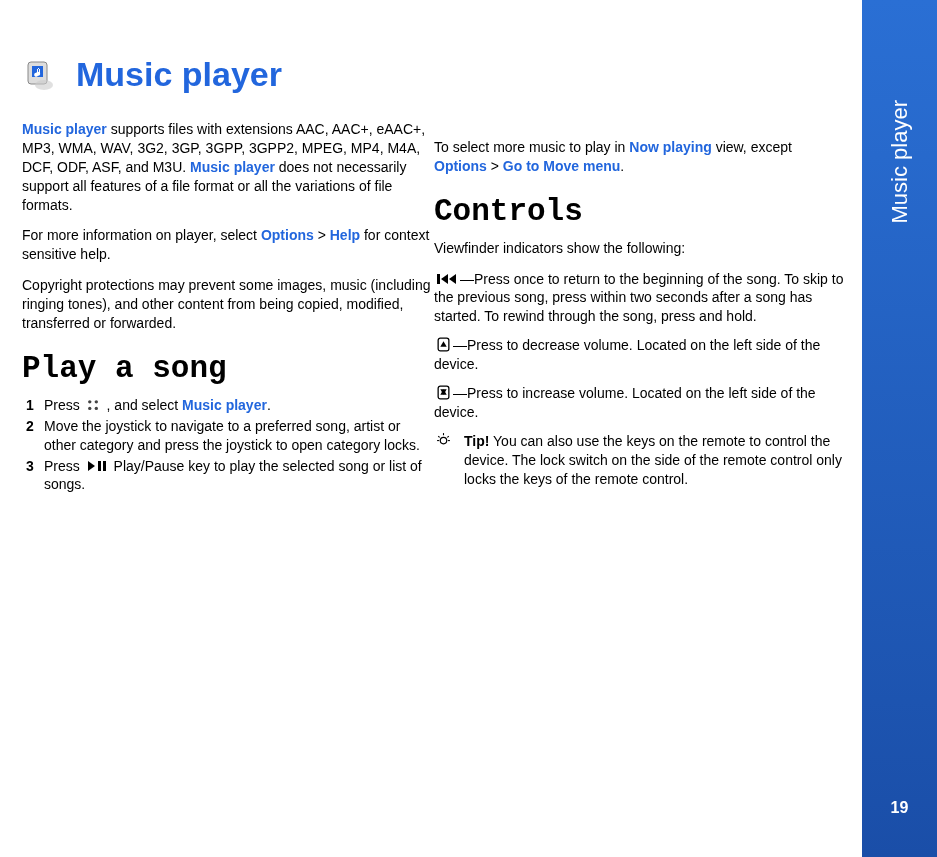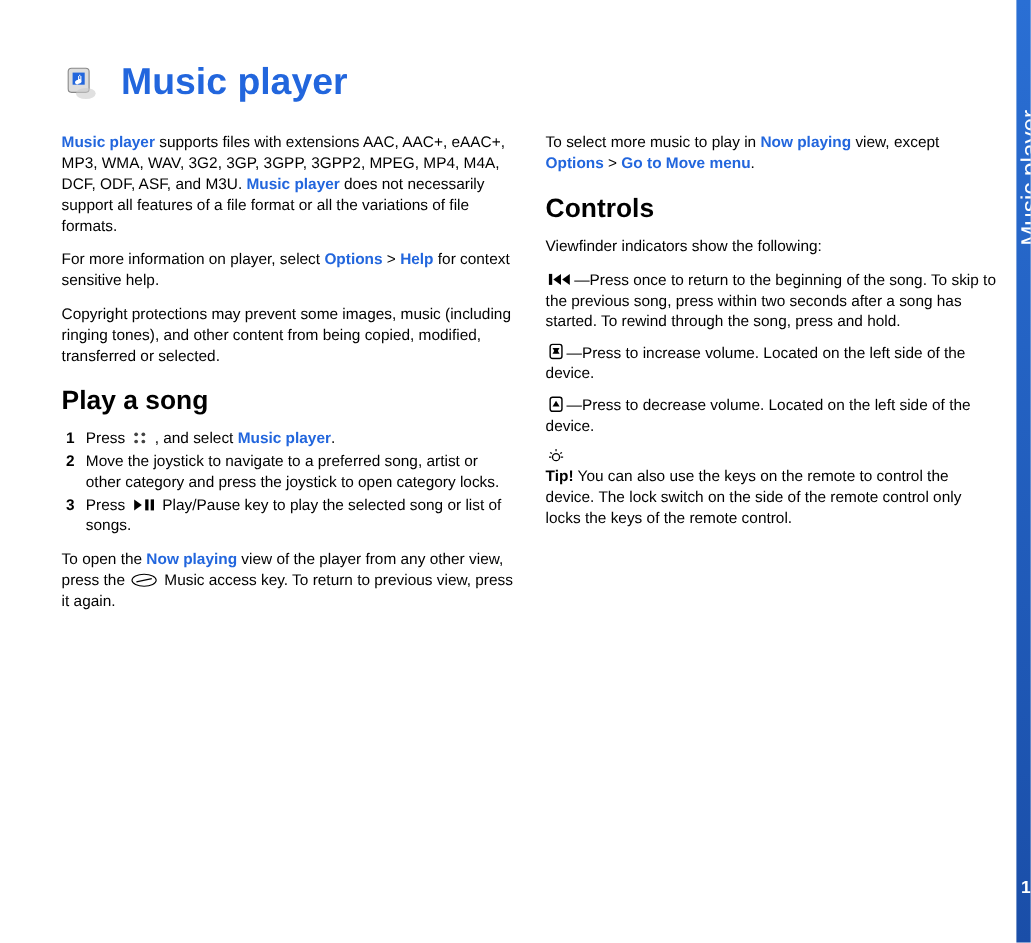--- a/index.html
+++ b/index.html
@@ -10,21 +10,20 @@
       font-family: Arial, Helvetica, sans-serif;
       font-size: 14px;
       color: #000;
       position: relative;
       overflow: hidden;
     }
     .page {
       display: flex;
       flex-direction: row;
       height: 100%;
-      padding-left: 34px;
     }
     .content {
       flex: 1;
       padding: 55px 16px 20px 22px;
     }
     .title-row {
       display: flex;
       align-items: center;
       margin-bottom: 26px;
     }
@@ -33,34 +32,36 @@
       margin-right: 18px;
       margin-top: 2px;
     }
     .page-title {
       color: #2266dd;
       font-size: 34px;
       font-weight: 600;
     }
     .columns {
       display: flex;
-      gap: 28px;
+      gap: 0;
+      align-items: center;
     }
     .col {
       width: 412px;
     }
     .para {
       margin-bottom: 12px;
       line-height: 1.35;
     }
     .blue { color: #2266dd; font-weight: 600; }
     .section-heading {
-      font-size: 24px;
+      font-size: 31px;
       font-weight: 700;
       margin: 18px 0 10px 0;
+      font-family: Liberation Mono, monospace;
     }
     .steps { padding-left: 4px; margin-bottom: 12px;}
     .step { display:flex; line-height:1.35; margin-bottom:2px;}
     .step .num { width:18px; font-weight:700; flex-shrink:0;}
     .step .txt { flex:1;}
     .inline-icon {
       display: inline-block;
       width: 15px; height: 13px;
       vertical-align: -2px;
       margin: 0 2px;
@@ -69,21 +70,21 @@
       display: inline-block;
       width: 22px; height: 13px;
       vertical-align: -2px;
       margin: 0 2px;
     }
     .oval-icon { 
       display:inline-block; width:24px; height:13px;
       vertical-align:-2px; margin:0 2px;
     }
     .ctrl-row { line-height:1.35; margin-bottom:10px;}
-    .tip-block { display:flex; margin-top:6px;flex-direction:column;}
+    .tip-block { display:flex; margin-top:6px;}
     .tip-indent { width:30px; flex-shrink:0; text-align:left;}
     .tip-txt { flex:1; line-height:1.35;}
     .sidebar {
       width: 80px;
       background: linear-gradient(to bottom, #2a6fd4 0%, #1a4ea8 100%);
       display:flex;
       flex-direction:column;
       justify-content: space-between;
       align-items:center;
       padding: 100px 0 40px 0;
@@ -118,21 +119,21 @@
 
     <div class="columns">
 
       <div class="col">
         <p class="para">
           <span class="blue">Music player</span><span> supports files with extensions AAC, AAC+, eAAC+, MP3, WMA, WAV, 3G2, 3GP, 3GPP, 3GPP2, MPEG, MP4, M4A, DCF, ODF, ASF,  and M3U. </span><span class="blue">Music player</span><span> does not necessarily support all features of a file format or all the variations of file formats.</span>
         </p>
         <p class="para">
           <span>For more information on player, select </span><span class="blue">Options</span><span> &gt; </span><span class="blue">Help</span><span> for context sensitive help.</span>
         </p>
-        <p class="para">Copyright protections may prevent some images, music (including ringing tones), and other content from being copied, modified, transferred or selected.</p>
+        <p class="para">Copyright protections may prevent some images, music (including ringing tones), and other content from being copied, modified, transferred or forwarded.</p>
 
         <h2 class="section-heading">Play a song</h2>
 
         <div class="steps">
           <div class="step">
             <div class="num">1</div>
             <div class="txt">
               <span>Press </span><span class="inline-icon"><svg viewBox="0 0 16 14">
                     <circle cx="4" cy="3" r="1.8" fill="#444"></circle>
                     <circle cx="11" cy="3" r="1.8" fill="#444"></circle>
@@ -150,26 +151,20 @@
             <div class="txt">
               <span>Press </span><span class="inline-icon-wide"><svg viewBox="0 0 22 14">
                     <path d="M2 2 L9 7 L2 12 Z" fill="#000"></path>
                     <rect x="12" y="2" width="3" height="10" fill="#000"></rect>
                     <rect x="17" y="2" width="3" height="10" fill="#000"></rect>
                   </svg></span><span> Play/Pause key to play the selected song or list of songs.</span>
             </div>
           </div>
         </div>
 
-        <p class="para">
-          <span>To open the </span><span class="blue">Now playing</span><span> view of the player from any other view, press the </span><span class="oval-icon"><svg viewBox="0 0 24 13">
-                <ellipse cx="12" cy="6.5" rx="11" ry="5.5" fill="none" stroke="#000" stroke-width="1"></ellipse>
-                <line x1="5" y1="8" x2="19" y2="5" stroke="#000" stroke-width="1"></line>
-              </svg></span><span> Music access key. To return to previous view, press it again.</span>
-        </p>
       </div>
 
       <div class="col">
         <p class="para">
           <span>To select more music to play in </span><span class="blue">Now playing</span><span> view, except </span><span class="blue">Options</span><span> &gt; </span><span class="blue">Go to Move menu</span><span>.</span>
         </p>
 
         <h2 class="section-heading">Controls</h2>
         <p class="para">Viewfinder indicators show the following:</p>
 
@@ -178,30 +173,30 @@
           <span class="inline-icon-wide"><svg viewBox="0 0 22 14">
                 <rect x="1" y="2" width="3" height="10" fill="#000"></rect>
                 <path d="M12 2 L5 7 L12 12 Z" fill="#000"></path>
                 <path d="M20 2 L13 7 L20 12 Z" fill="#000"></path>
               </svg></span><span>—Press once to return to the beginning of the song. To skip to the previous song, press within two seconds after a song has started. To rewind through the song, press and hold.</span>
         </p>
 
         <p class="ctrl-row">
           <span class="inline-icon"><svg viewBox="0 0 14 14">
                 <rect x="2" y="1" width="10" height="12" rx="2" fill="none" stroke="#000" stroke-width="1.2"></rect>
+                <path d="M7 4 L4 9 L10 9 Z" fill="#000"></path>
+              </svg></span><span>—Press to decrease volume. Located on the left side of the device.</span>
+        </p>
+
+        <p class="ctrl-row">
+          <span class="inline-icon"><svg viewBox="0 0 14 14">
+                <rect x="2" y="1" width="10" height="12" rx="2" fill="none" stroke="#000" stroke-width="1.2"></rect>
                 <path d="M7 9 L4 4 L10 4 Z" fill="#000" transform="rotate(180 7 6.5)"></path>
                 <path d="M7 4 L4 9 L10 9 Z" fill="#000" transform="scale(1,-1) translate(0,-13)"></path>
               </svg></span><span>—Press to increase volume. Located on the left side of the device.</span>
-        </p>
-
-        <p class="ctrl-row">
-          <span class="inline-icon"><svg viewBox="0 0 14 14">
-                <rect x="2" y="1" width="10" height="12" rx="2" fill="none" stroke="#000" stroke-width="1.2"></rect>
-                <path d="M7 4 L4 9 L10 9 Z" fill="#000"></path>
-              </svg></span><span>—Press to decrease volume. Located on the left side of the device.</span>
         </p>
 
 
         <div class="tip-block">
           <div class="tip-indent">
             <span class="inline-icon"><svg viewBox="0 0 14 14">
                   <circle cx="7" cy="8" r="3" fill="none" stroke="#000" stroke-width="1.1"></circle>
                   <line x1="7" y1="1" x2="7" y2="3" stroke="#000"></line>
                   <line x1="2" y1="4" x2="3.5" y2="5" stroke="#000"></line>
                   <line x1="12" y1="4" x2="10.5" y2="5" stroke="#000"></line>

